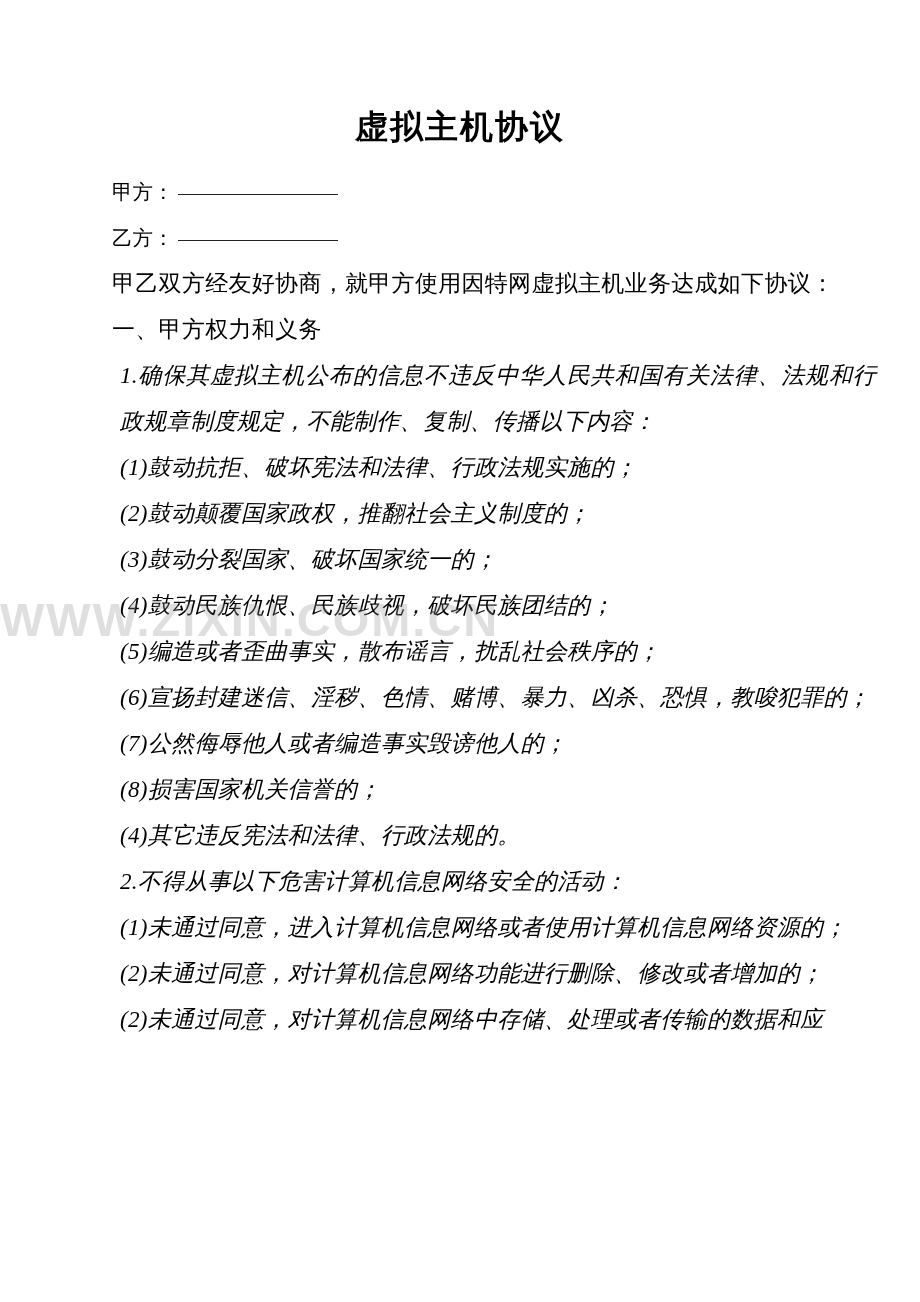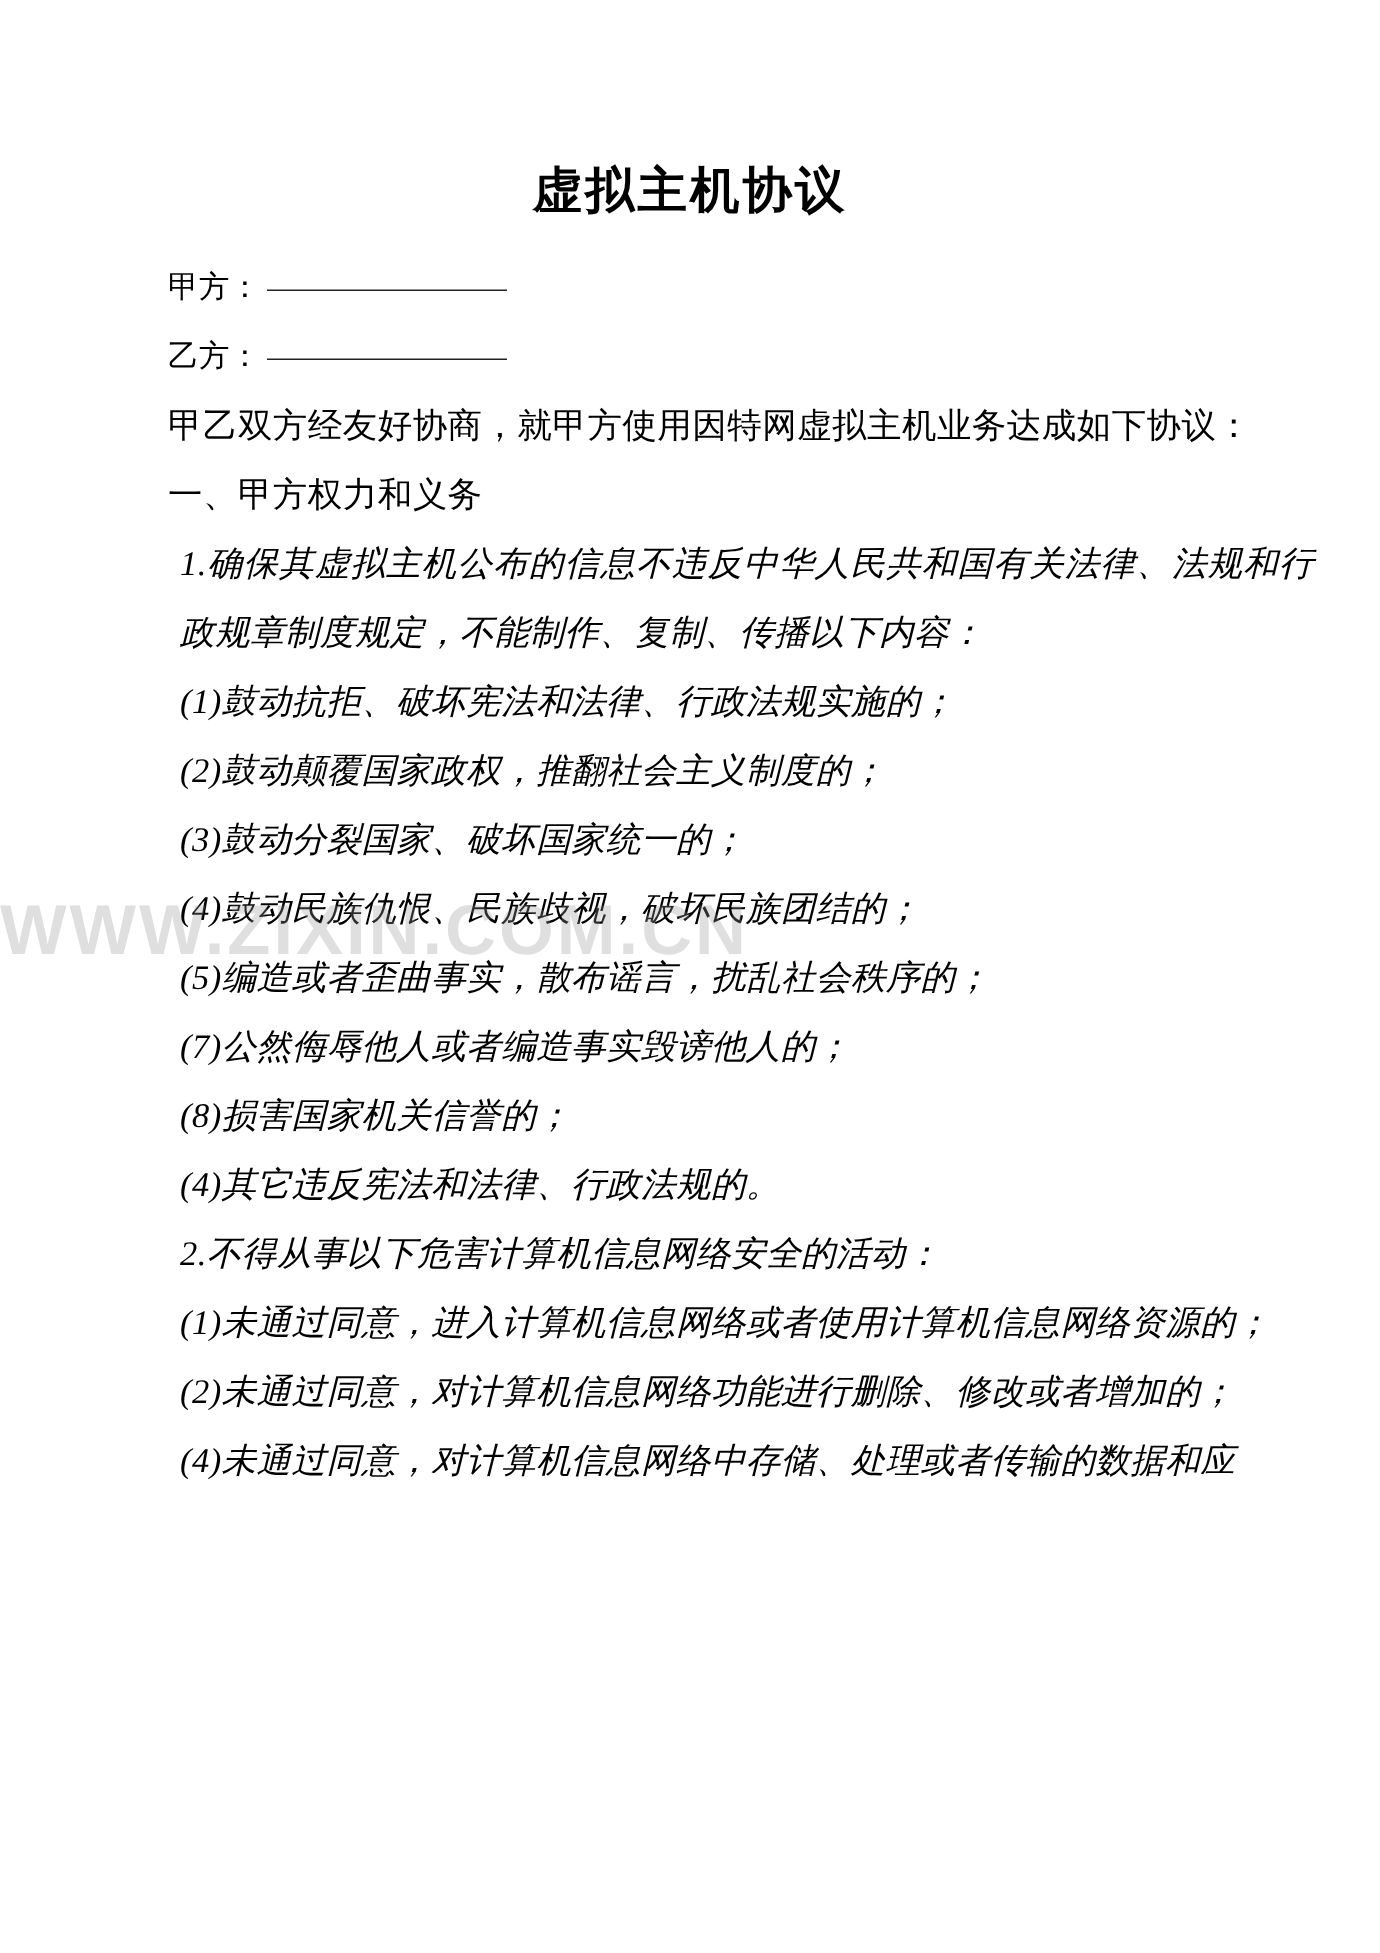--- a/index.html
+++ b/index.html
@@ -102,25 +102,26 @@
     <p class="para indent-1">甲乙双方经友好协商，就甲方使用因特网虚拟主机业务达成如下协议：</p>
 
     <p class="para indent-1">一、甲方权力和义务</p>
 
     <p class="para indent-2">1.确保其虚拟主机公布的信息不违反中华人民共和国有关法律、法规和行政规章制度规定，不能制作、复制、传播以下内容：</p>
     <p class="para indent-2">(1)鼓动抗拒、破坏宪法和法律、行政法规实施的；</p>
     <p class="para indent-2">(2)鼓动颠覆国家政权，推翻社会主义制度的；</p>
     <p class="para indent-2">(3)鼓动分裂国家、破坏国家统一的；</p>
     <p class="para indent-2">(4)鼓动民族仇恨、民族歧视，破坏民族团结的；</p>
     <p class="para indent-2">(5)编造或者歪曲事实，散布谣言，扰乱社会秩序的；</p>
+    <p class="para indent-2">(6)宣扬封建迷信、淫秽、色情、赌博、暴力、凶杀、恐惧，教唆犯罪的；</p>
     <p class="para indent-2">(7)公然侮辱他人或者编造事实毁谤他人的；</p>
     <p class="para indent-2">(8)损害国家机关信誉的；</p>
     <p class="para indent-2">(4)其它违反宪法和法律、行政法规的。</p>
     <p class="para indent-2">2.不得从事以下危害计算机信息网络安全的活动：</p>
     <p class="para indent-2">(1)未通过同意，进入计算机信息网络或者使用计算机信息网络资源的；</p>
     <p class="para indent-2">(2)未通过同意，对计算机信息网络功能进行删除、修改或者增加的；</p>
-    <p class="para indent-2">(4)未通过同意，对计算机信息网络中存储、处理或者传输的数据和应</p>
+    <p class="para indent-2">(2)未通过同意，对计算机信息网络中存储、处理或者传输的数据和应</p>
 
   </div>
 
   <div class="watermark">WWW.ZIXIN.COM.CN</div>
 
 </div>
 
 </body></html>

